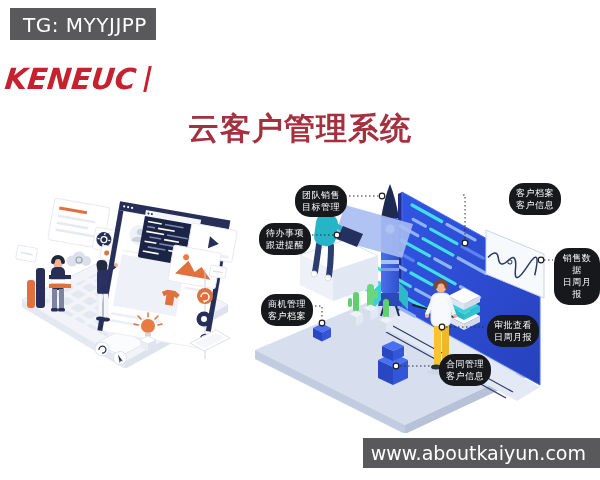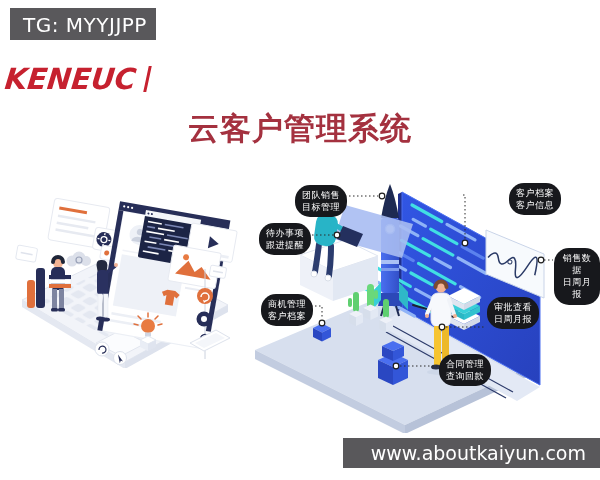--- a/index.html
+++ b/index.html
@@ -9,31 +9,31 @@
        color:#fff;font-size:20px;line-height:34px;padding-left:13px;box-sizing:border-box;
        letter-spacing:.5px;z-index:6;}
   .logo{position:absolute;left:5px;top:62px;display:flex;align-items:center;z-index:6;}
   .logo-latin{font-size:29px;font-weight:900;font-style:italic;color:#c6212f;letter-spacing:0;
        transform:skewX(-6deg);}
   .logo-divider{width:3px;height:26px;background:#c6212f;margin:0 8px 0 10px;transform:skewX(-12deg);}
   .logo-chinese{font-size:22px;font-weight:900;color:#c6212f;letter-spacing:6px;}
   .page-title{position:absolute;left:0;top:108px;width:600px;text-align:center;font-size:31px;
        font-weight:700;color:#a4313f;letter-spacing:1px;z-index:6;}
   .footer-bar{position:absolute;right:0;top:438px;height:30px;background:#59585b;color:#fff;
-       font-size:19px;line-height:30px;padding:0 14px 0 28px;z-index:6;}
+       font-size:19px;line-height:30px;padding:0 14px 0 8px;z-index:6;}
   .illus{position:absolute;z-index:1;}
   .feat-label{position:absolute;background:#17181c;color:#fff;font-size:9px;line-height:1.35;
        padding:4px 7px;border-radius:15px;white-space:pre-line;text-align:center;
        letter-spacing:.5px;z-index:5;}
   .lbl-team{left:295px;top:185px}
   .lbl-archive{left:509px;top:183px}
   .lbl-todo{left:259px;top:223px}
   .lbl-salesdata{left:554px;top:248px}
   .lbl-opportunity{left:261px;top:294px}
-  .lbl-approval{left:487px;top:297px}
+  .lbl-approval{left:487px;top:315px}
   .lbl-contract{left:439px;top:354px}
 </style>
 </head>
 <body>
 
 <div class="tg-badge">TG: MYYJJPP</div>
 
 <div class="logo">
   <span class="logo-latin">KENEUC</span>
   <span class="logo-divider"></span>
@@ -417,15 +417,15 @@
 客户信息</div>
 <div class="feat-label lbl-todo">待办事项
 跟进提醒</div>
 <div class="feat-label lbl-salesdata">销售数据
 日周月报</div>
 <div class="feat-label lbl-opportunity">商机管理
 客户档案</div>
 <div class="feat-label lbl-approval">审批查看
 日周月报</div>
 <div class="feat-label lbl-contract">合同管理
-查询回款</div>
+客户信息</div>
 
 <div class="footer-bar">www.aboutkaiyun.com</div>
 
 </body></html>

